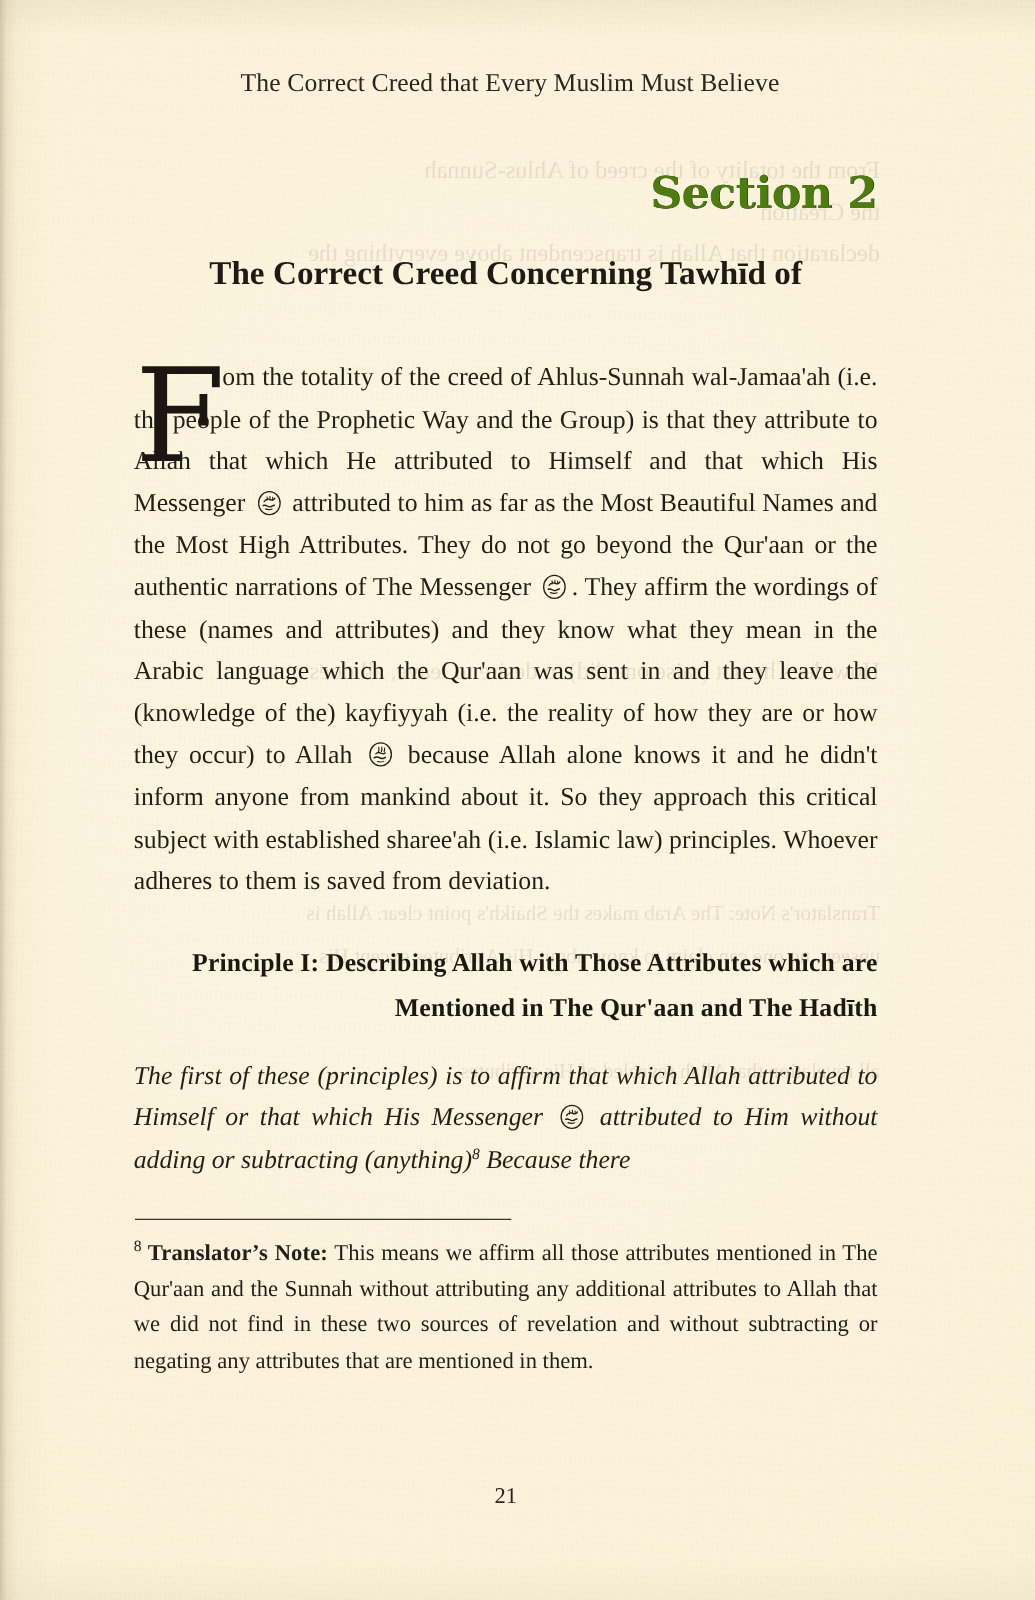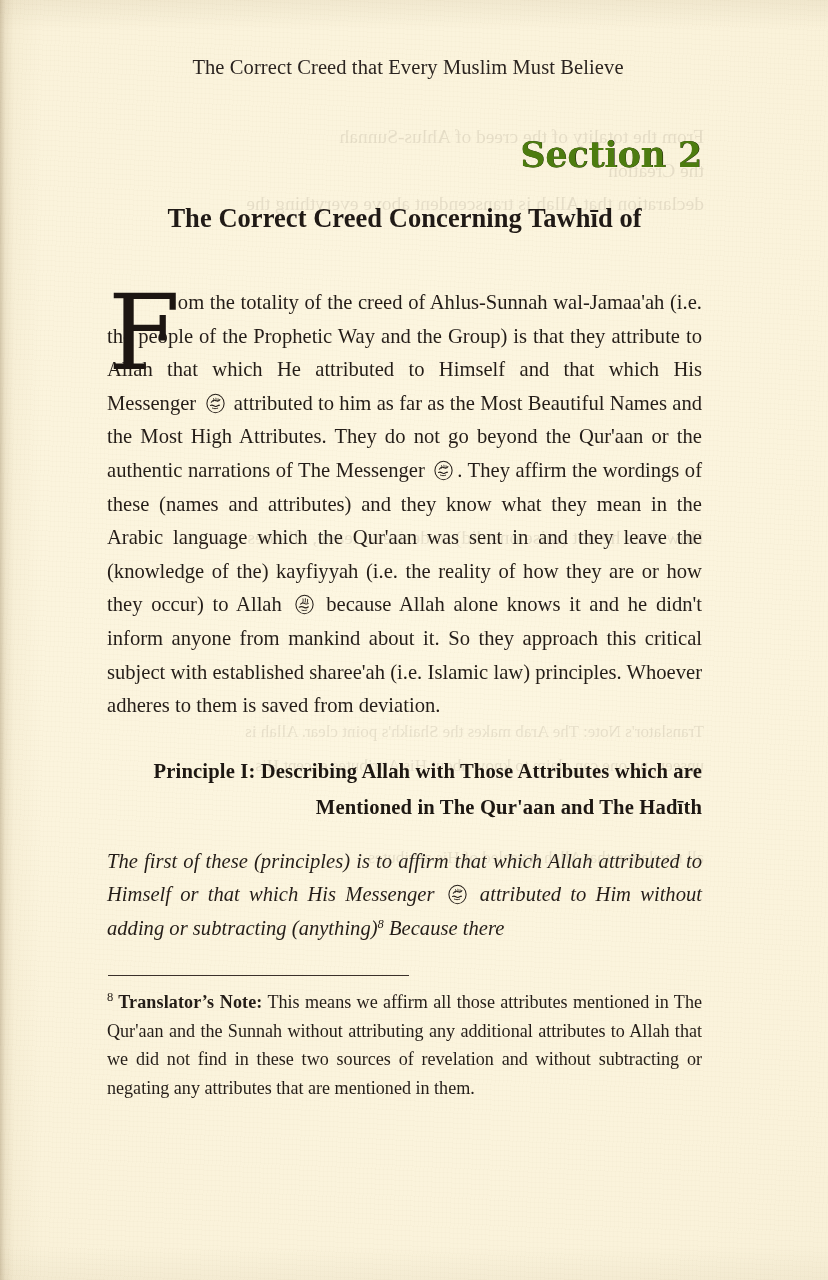--- a/index.html
+++ b/index.html
@@ -301,15 +301,16 @@
               <path d="M10.6 5.6c.5.9.4 1.9-.1 2.7M12.9 5.2c.3.9.2 1.8-.2 2.6M15.1 5.8c.2.8.1 1.5-.2 2.2" fill="none" stroke="#241d18" stroke-width=".85" stroke-linecap="round"></path>
               <path d="M9.4 15.1c1.6.7 3.6.8 5.3.1" fill="none" stroke="#241d18" stroke-width=".9" stroke-linecap="round"></path>
             </svg></span><span> attributed to Him without adding or subtracting (anything)</span><sup class="fnref">8</sup><span> Because there</span></p>
 
     </div>
 
     <div class="footnote-rule"></div>
 
     <div class="footnote"><sup class="fn-num">8</sup><span class="fn-lead">Translator’s Note:</span><span> This means we affirm all those attributes mentioned in The Qur'aan and the Sunnah without attributing any additional attributes to Allah that we did not find in these two sources of revelation and without subtracting or negating any attributes that are mentioned in them.</span></div>
 
+    <div class="folio">21</div>
 
   </div>
 </div>
 
 </body></html>

